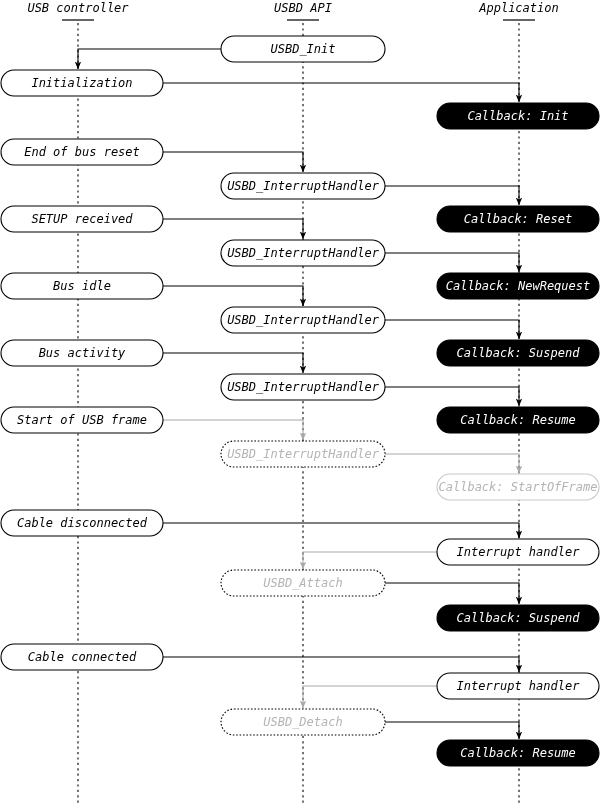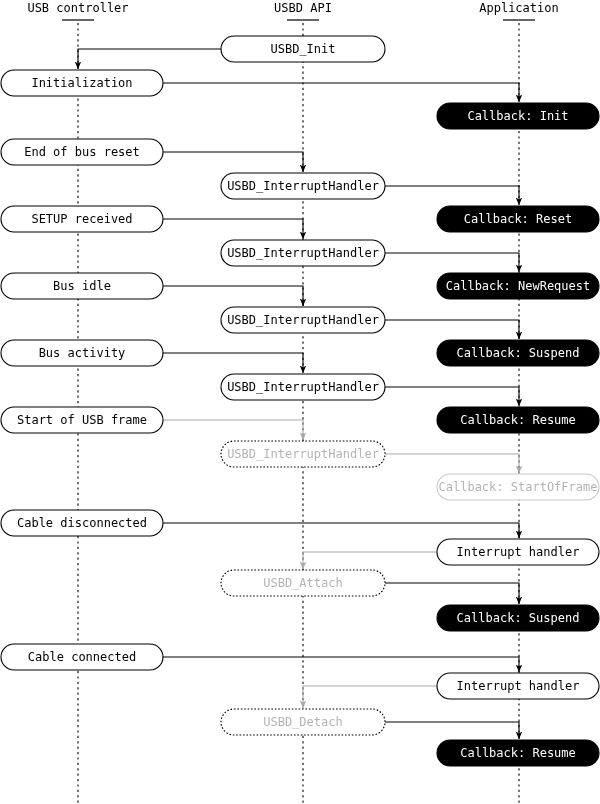--- a/index.html
+++ b/index.html
@@ -1,18 +1,18 @@
 <!DOCTYPE html>
 <html><head>
 <meta charset="utf-8">
 <style>
   html,body{margin:0;padding:0;background:#ffffff;}
   body{width:600px;height:804px;overflow:hidden;
        font-family:"DejaVu Sans Mono","Liberation Mono",monospace;}
-  #diagram{position:relative;width:600px;height:613px;background:#fff;}
+  #diagram{position:relative;width:600px;height:613px;background:#fff;font-style:italic;}
   svg{position:absolute;left:0;top:0;width:600px;height:804px;}
   .hdr-text{font-family:"DejaVu Sans Mono","Liberation Mono",monospace;font-size:12px;fill:#000;text-anchor:middle;}
   .box-text{font-family:"DejaVu Sans Mono","Liberation Mono",monospace;font-size:12px;text-anchor:middle;dominant-baseline:middle;}
   .t-black{fill:#000;}
   .t-white{fill:#fff;}
   .t-grey{fill:#b4b4b4;}
   .box-solid{fill:#ffffff;stroke:#000000;stroke-width:1.1;}
   .box-filled{fill:#000000;stroke:#000000;stroke-width:1.1;}
   .box-dotted{fill:#ffffff;stroke:#000000;stroke-width:1.1;stroke-dasharray:1.6 1.8;}
   .box-greyline{fill:#ffffff;stroke:#c8c8c8;stroke-width:1.1;}

